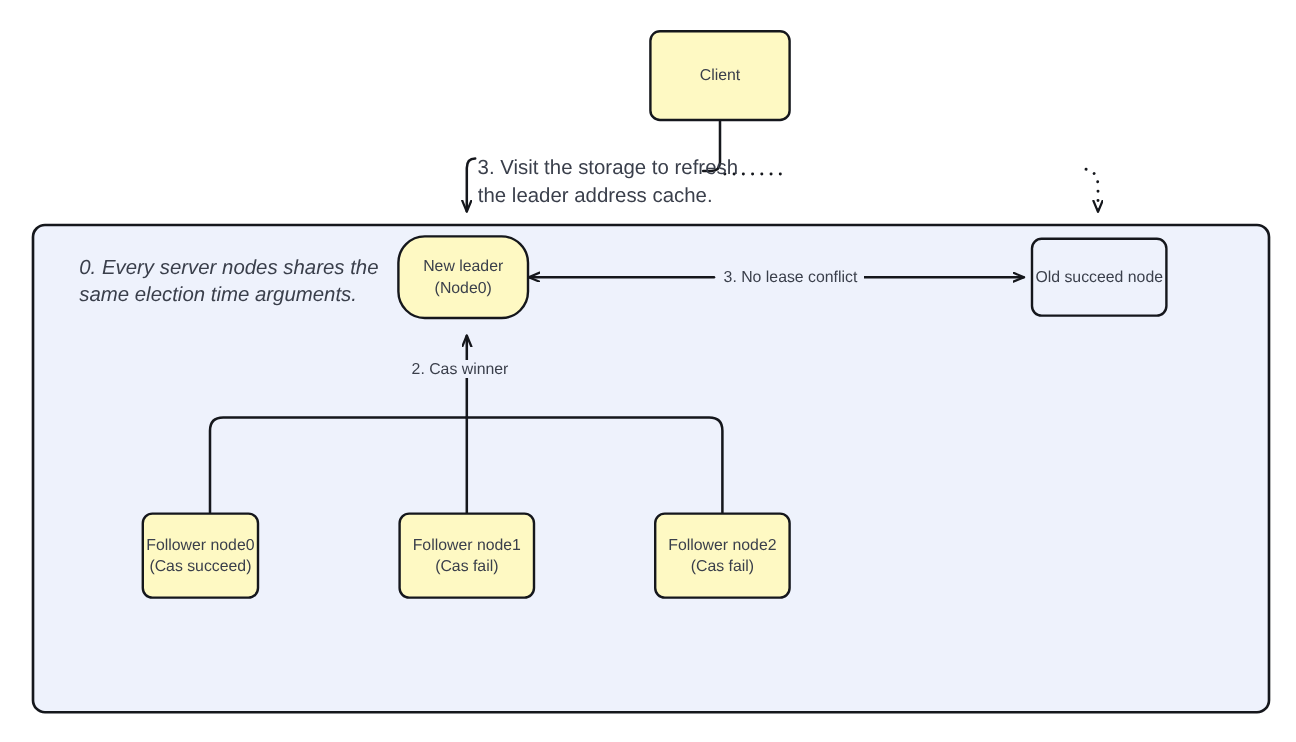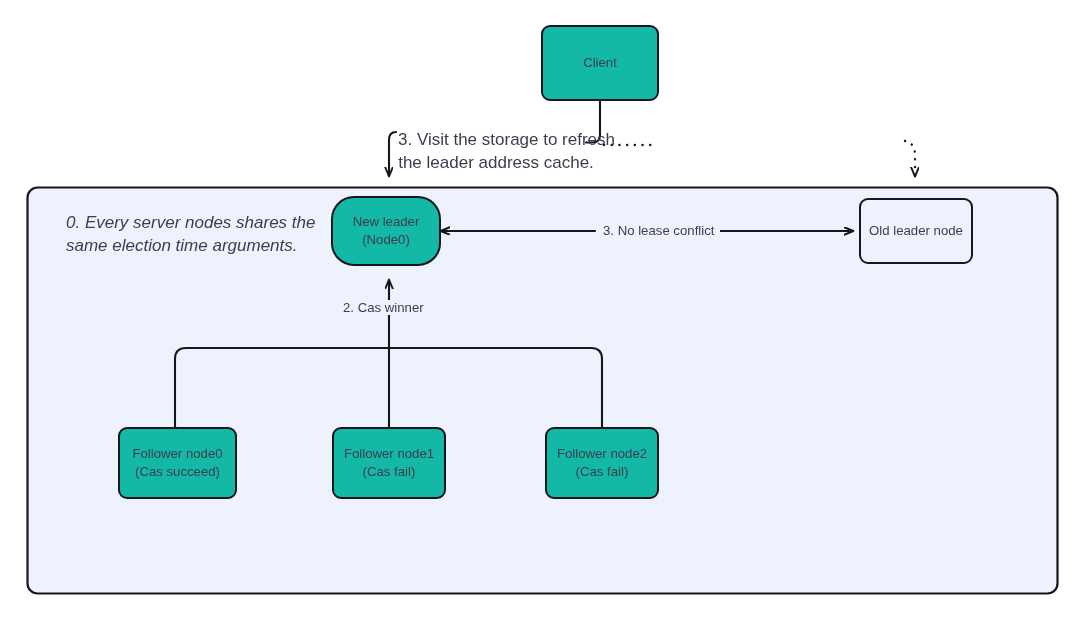--- a/index.html
+++ b/index.html
@@ -27,21 +27,21 @@
     left: 0;
     top: 0;
     width: 1080px;
     height: 618px;
   }
   .node-box {
     position: absolute;
     box-sizing: border-box;
     border: 2.2px solid #15171c;
     border-radius: 9px;
-    background: #14b8a6;
+    background: #fef9c3;
     display: flex;
     flex-direction: column;
     align-items: center;
     justify-content: center;
     line-height: 1.35;
     font-size: 13.2px;
     color: #3a3f4b;
     text-align: center;
   }
   .node-box.transparent-fill {
@@ -106,24 +106,24 @@
   <div class="node-box" style="left:541px; top:25px; width:118px; height:76px;">
     <span class="node-line">Client</span>
   </div>
 
   <div class="node-box" style="left:331px; top:196px; width:110px; height:70px;border-radius:23px;">
     <span class="node-line">New leader</span>
     <span class="node-line">(Node0)</span>
   </div>
 
   <div class="node-box transparent-fill" style="left:859px; top:198px; width:114px; height:66px;">
-    <span class="node-line">Old leader node</span>
+    <span class="node-line">Old succeed node</span>
   </div>
 
-  <div class="node-box" style="left:118px; top:427px; width:119px; height:72px;">
+  <div class="node-box" style="left:118px; top:427px; width:98px; height:72px;">
     <span class="node-line">Follower node0</span>
     <span class="node-line">(Cas succeed)</span>
   </div>
 
   <div class="node-box" style="left:332px; top:427px; width:114px; height:72px;">
     <span class="node-line">Follower node1</span>
     <span class="node-line">(Cas fail)</span>
   </div>
 
   <div class="node-box" style="left:545px; top:427px; width:114px; height:72px;">

